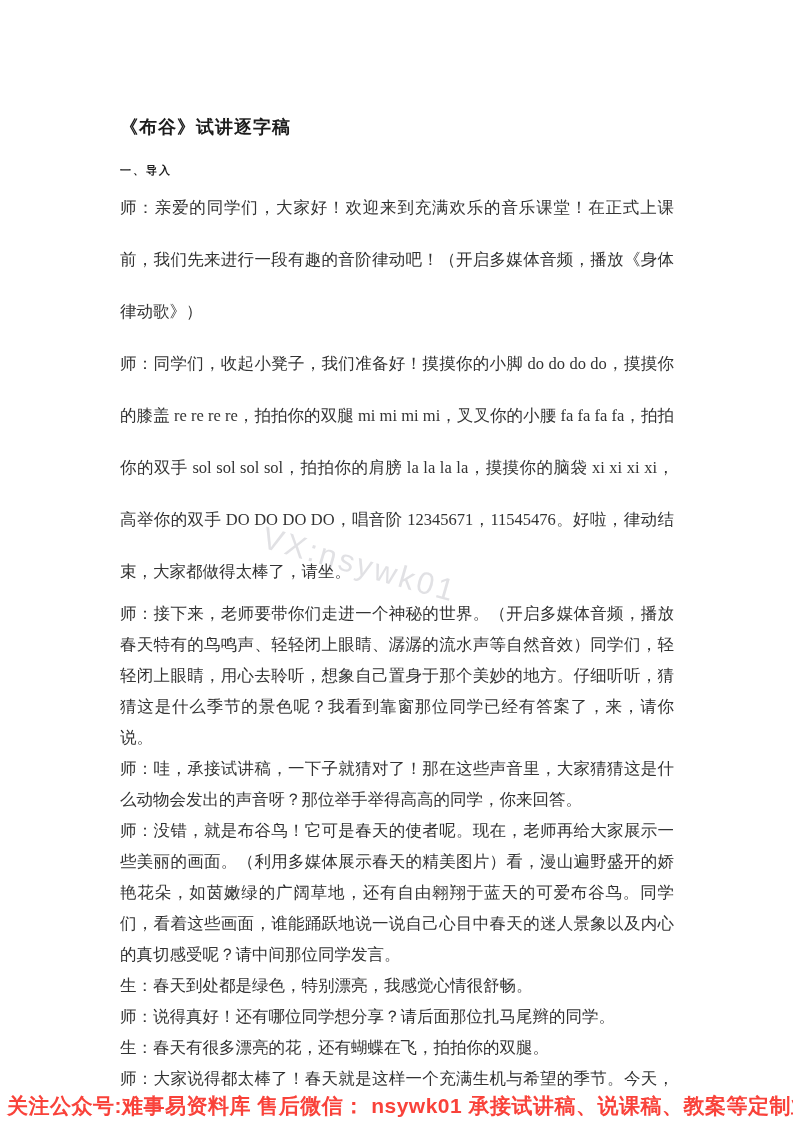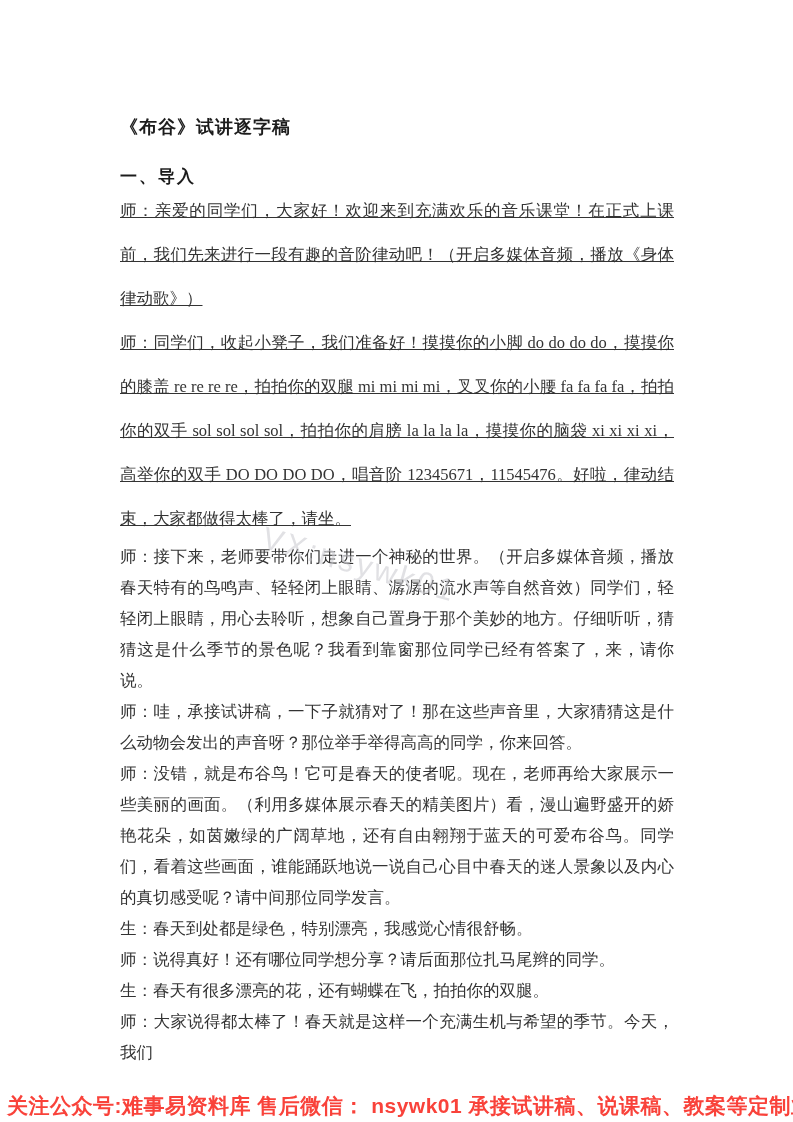--- a/index.html
+++ b/index.html
@@ -24,37 +24,36 @@
     margin: 0;
     padding-top: 114px;
     font-family: "Liberation Sans", "DejaVu Sans", sans-serif;
     font-weight: bold;
     font-size: 18px;
     line-height: 26px;
     color: #1c1c1c;
     letter-spacing: 1px;
   }
   .section-heading {
-    margin: 25px 0 0 0;
+    margin: 18px 0 0 0;
     font-family: "Liberation Sans", "DejaVu Sans", sans-serif;
     font-weight: bold;
-    font-size: 17px;
+    font-size: 11px;
     line-height: 24px;
     color: #1c1c1c;
     letter-spacing: 2px;
   }
   p.para {
     margin: 0;
     color: #333333;
     font-size: 16.5px;
     text-align: justify;
   }
   p.para-loose {
-    line-height: 44px;
-    text-decoration: underline;
+    line-height: 52px;
   }
   p.para-tight {
     line-height: 31px;
   }
   .mt14 { margin-top: 14px; }
   .mt8  { margin-top: 8px; }
   .mt4  { margin-top: 4px; }
   .mt2  { margin-top: 2px; }
   .watermark {
     position: absolute;

